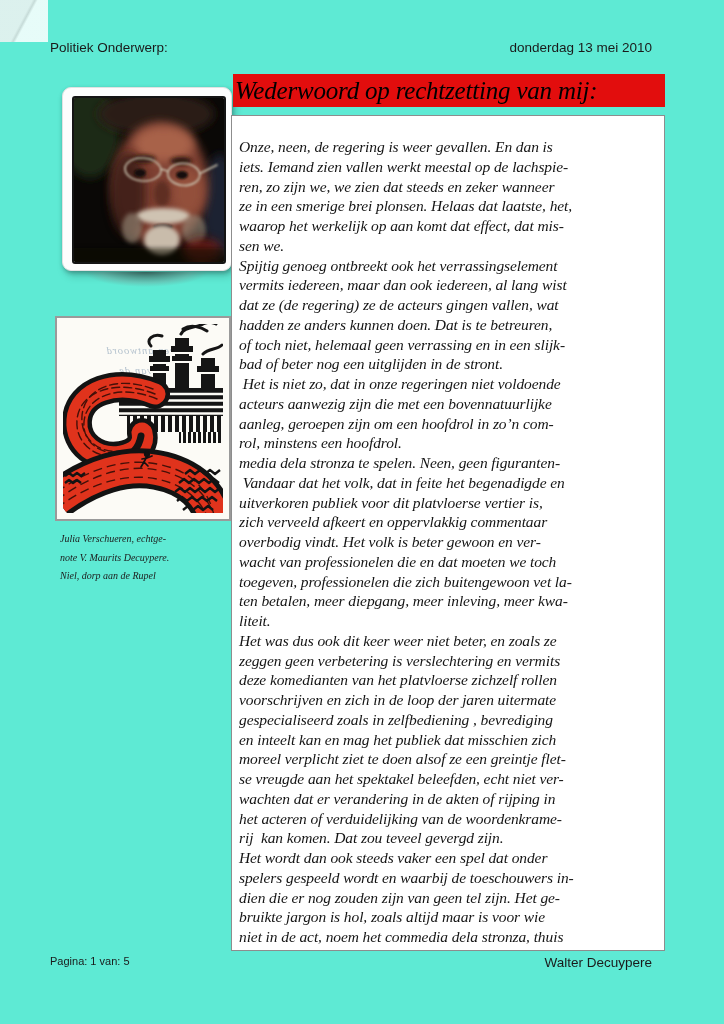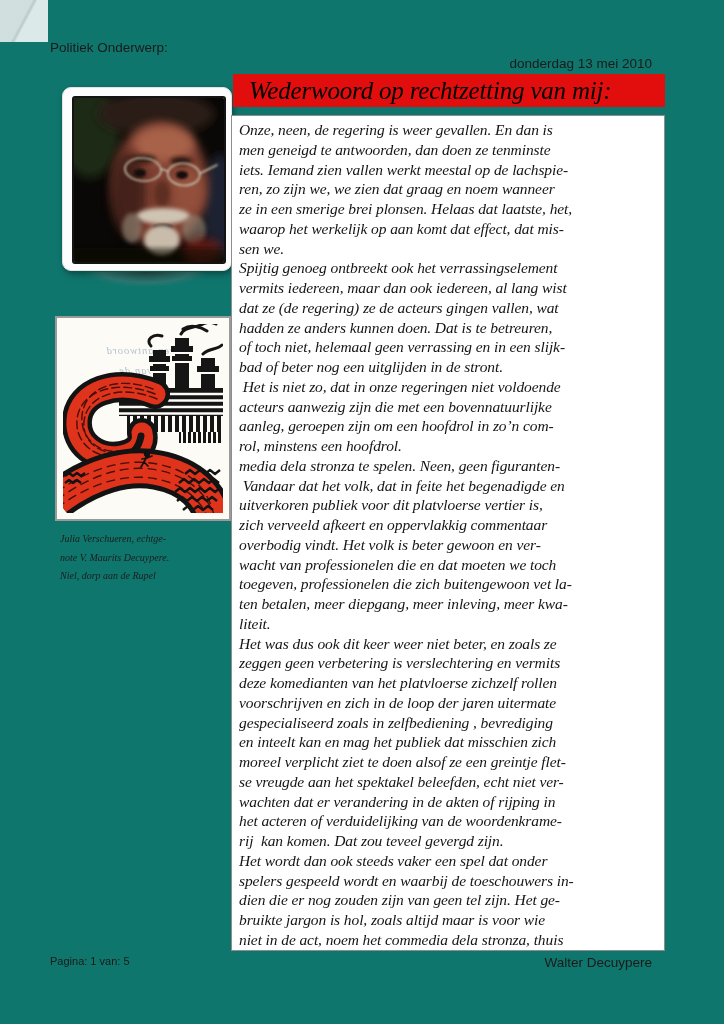--- a/index.html
+++ b/index.html
@@ -1,26 +1,26 @@
 <!DOCTYPE html>
 <html style="--banner-red: #e20d0d; --illustration-red: #e0331c; --ghost-text-blue: #b4c2ce; --border-grey: #8d8d8d;"><head>
 <meta charset="utf-8">
 <style>
   html,body{margin:0;padding:0;background:#ffffff;}
   .page{
-    position:relative;width:724px;height:1024px;background:#0f766e;overflow:hidden;
+    position:relative;width:724px;height:1024px;background:#5eead4;overflow:hidden;
     font-family:"Liberation Sans",sans-serif;color:#1a1a1a;
   }
   .corner-fold{
     position:absolute;left:0;top:0;width:48px;height:42px;
     background:linear-gradient(118deg,#f2f2f2 46%,#d9d9d9 50%,#ffffff 54%);
     opacity:.85;
   }
   .header-left{position:absolute;left:50px;top:40px;font-size:13.5px;}
-  .header-right{position:absolute;right:72px;top:40px;font-size:13.5px;margin-top:16px;}
+  .header-right{position:absolute;right:72px;top:40px;font-size:13.5px;}
 
   .photo-frame{
     position:absolute;left:62px;top:87px;width:150px;height:164px;
     background:#fdfdfd;border:1px solid #e2e2e2;border-radius:9px;
     padding:8px 9px 10px 9px;
     box-shadow:1px 2px 4px rgba(0,0,0,.25),3px 5px 9px rgba(0,0,0,.18);
   }
   .photo-frame svg{display:block;border:2px solid #141414;border-radius:3px;}
   .photo-shadow{
     position:absolute;left:70px;top:272px;width:152px;height:16px;
@@ -28,27 +28,27 @@
     border-radius:0 0 50% 50%;
   }
 
   .title-banner{
     position:absolute;left:233px;top:74px;width:432px;height:33px;
     background:var(--banner-red,#e20d0d);
     display:flex;align-items:center;
   }
   .title-banner span{
     font-family:"Liberation Serif",serif;font-style:italic;font-size:25px;
-    color:#000;padding-left:16px;white-space:nowrap;letter-spacing:-0.2px;
+    color:#000;padding-left:2px;white-space:nowrap;letter-spacing:-0.2px;
   }
 
   .body-box{
     position:absolute;left:231px;top:115px;width:434px;height:836px;
     border:1px solid var(--border-grey,#8d8d8d);background:#fff;box-sizing:border-box;
-    padding:4px 0 0 7px;overflow:hidden;
+    padding:21px 0 0 7px;overflow:hidden;
   }
   .body-line{
     font-family:"Liberation Serif",serif;font-style:italic;font-size:15.5px;
     line-height:19.75px;white-space:pre;color:#141414;letter-spacing:-0.1px;
   }
 
   .illus-frame{
     position:absolute;left:55px;top:316px;width:160px;height:189px;
     border:2px solid #9a9a9a;background:#fcfbf6;padding:6px;
   }
@@ -117,23 +117,22 @@
   </div>
   <div class="photo-shadow"></div>
 
   <div class="title-banner">
     <span>Wederwoord op rechtzetting van mij:</span>
   </div>
 
   <div class="body-box">
     <div>
         <div class="body-line">Onze, neen, de regering is weer gevallen. En dan is</div>
-        <div class="body-line">men geneigd te antwoorden, dan doen ze tenminste</div>
         <div class="body-line">iets. Iemand zien vallen werkt meestal op de lachspie-</div>
-        <div class="body-line">ren, zo zijn we, we zien dat graag en noem wanneer</div>
+        <div class="body-line">ren, zo zijn we, we zien dat steeds en zeker wanneer</div>
         <div class="body-line">ze in een smerige brei plonsen. Helaas dat laatste, het,</div>
         <div class="body-line">waarop het werkelijk op aan komt dat effect, dat mis-</div>
         <div class="body-line">sen we.</div>
         <div class="body-line">Spijtig genoeg ontbreekt ook het verrassingselement</div>
         <div class="body-line">vermits iedereen, maar dan ook iedereen, al lang wist</div>
         <div class="body-line">dat ze (de regering) ze de acteurs gingen vallen, wat</div>
         <div class="body-line">hadden ze anders kunnen doen. Dat is te betreuren,</div>
         <div class="body-line">of toch niet, helemaal geen verrassing en in een slijk-</div>
         <div class="body-line">bad of beter nog een uitglijden in de stront.</div>
         <div class="body-line"> Het is niet zo, dat in onze regeringen niet voldoende</div>

